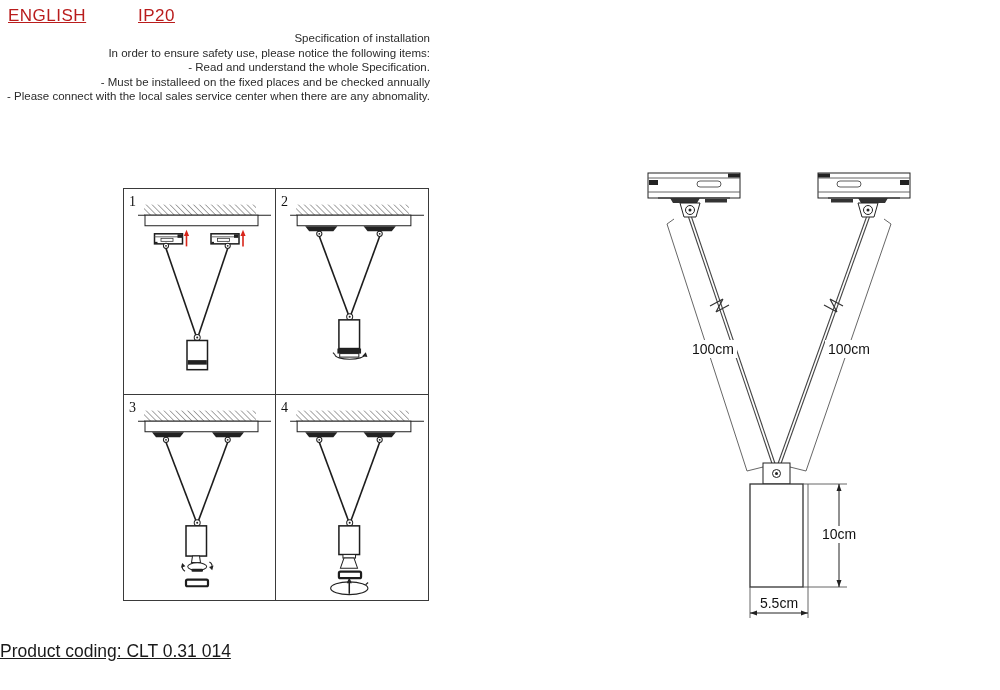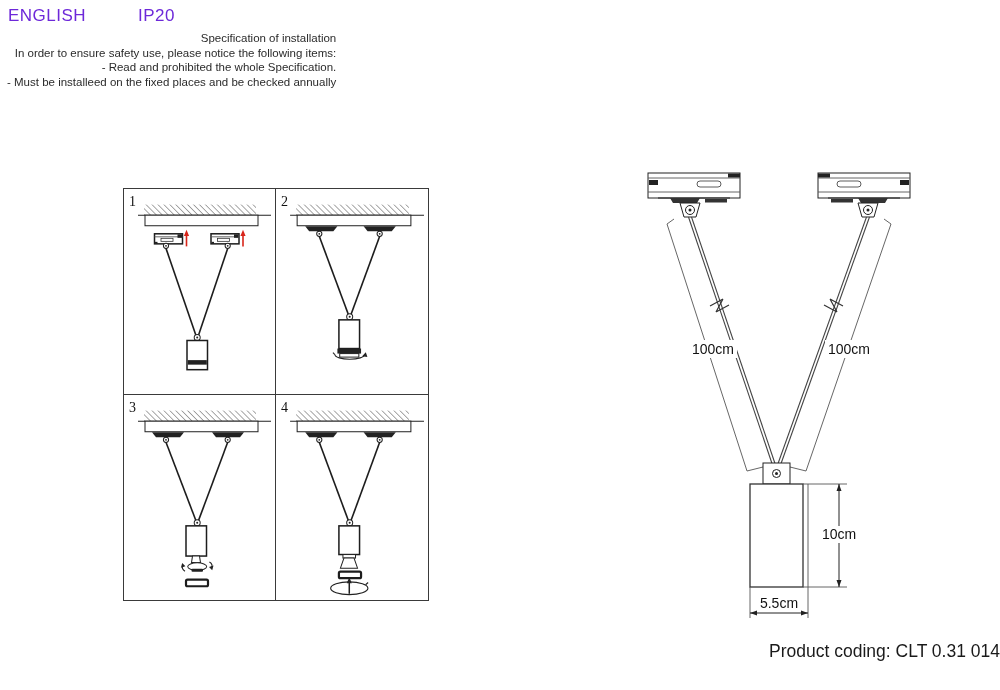--- a/index.html
+++ b/index.html
@@ -1,20 +1,20 @@
 <!DOCTYPE html>
 <html><head>
 <meta charset="utf-8">
 <style>
   html,body { margin:0; padding:0; }
   body {
     width:1000px; height:690px; position:relative; overflow:hidden;
     background:#ffffff; font-family:"Liberation Sans", sans-serif; color:#222;
   }
-  .hdr { position:absolute; top:6px; font-size:17px; color:#6d28d9; letter-spacing:0.5px; }
+  .hdr { position:absolute; top:6px; font-size:17px; color:#b91c1c; letter-spacing:0.5px;text-decoration:underline; }
   #hdr-lang { left:8px; }
   #hdr-ip { left:138px; }
   .spec { position:absolute; left:7px; top:31px; font-size:11.5px; line-height:14.6px; color:#2b2b2b; }
   .spec div { white-space:nowrap;text-align:right; }
 
   
   .steps-grid {
     position:absolute; left:123px; top:188px; width:306px; height:413px;
     border:1.5px solid #3a3a3a; box-sizing:border-box;
     display:grid; grid-template-columns:1fr 1fr; grid-template-rows:1fr 1fr;
@@ -33,44 +33,45 @@
   .wbox  { fill:#fff; stroke:#222; stroke-width:1; }
   .wbox15{ fill:#fff; stroke:#1d1d1d; stroke-width:1.5; }
   .wbox22{ fill:#fff; stroke:#1d1d1d; stroke-width:2.2; }
   .wboxt { fill:#fff; stroke:#333; stroke-width:0.8; }
   .dark  { fill:#222; }
   .pnum  { font:14px "Liberation Serif", serif; fill:#111; }
   .dimtext { font:14px "Liberation Sans", sans-serif; fill:#111; text-anchor:middle; }
 
   .dim-diagram { position:absolute; left:625px; top:160px; width:340px; height:470px; }
   .footer {
-    position:absolute; left:0; top:641px; width:1000px; text-align:right;
-    font-size:17.5px; color:#1a1a1a;
+    position:absolute; left:0; top:641px; width:1000px; text-align:left;
+    font-size:17.5px; color:#1a1a1a;text-decoration:underline;
   }
 </style>
 </head>
 <body>
 
 <svg width="0" height="0" style="position:absolute" aria-hidden="true">
   <defs>
     <pattern id="hatch" width="4.2" height="4.2" patternUnits="userSpaceOnUse" patternTransform="rotate(-45)">
       <rect width="4.2" height="4.2" fill="#ffffff"></rect>
       <line x1="0" y1="0" x2="0" y2="4.2" stroke="#7a7a7a" stroke-width="1.3"></line>
     </pattern>
   </defs>
 </svg>
 
 <div class="hdr" id="hdr-lang">ENGLISH</div>
 <div class="hdr" id="hdr-ip">IP20</div>
 
 <div class="spec">
   <div>Specification of installation</div>
   <div>In order to ensure safety use, please notice the following items:</div>
-  <div>- Read and prohibited the whole Specification.</div>
+  <div>- Read and understand the whole Specification.</div>
   <div>- Must be installeed on the fixed places and be checked annually</div>
+  <div>- Please connect with the local sales service center when there are any abnomality.</div>
 </div>
 
 <div class="steps-grid">
 
   <div class="cell cell-1">
     <svg viewBox="0 0 151 204" preserveAspectRatio="none">
       <text x="5" y="17" class="pnum">1</text>
       <g>
         <rect x="20" y="15.5" width="112" height="10.5" fill="url(#hatch)"></rect>
         <line x1="14" y1="26" x2="147" y2="26" class="ln"></line>

